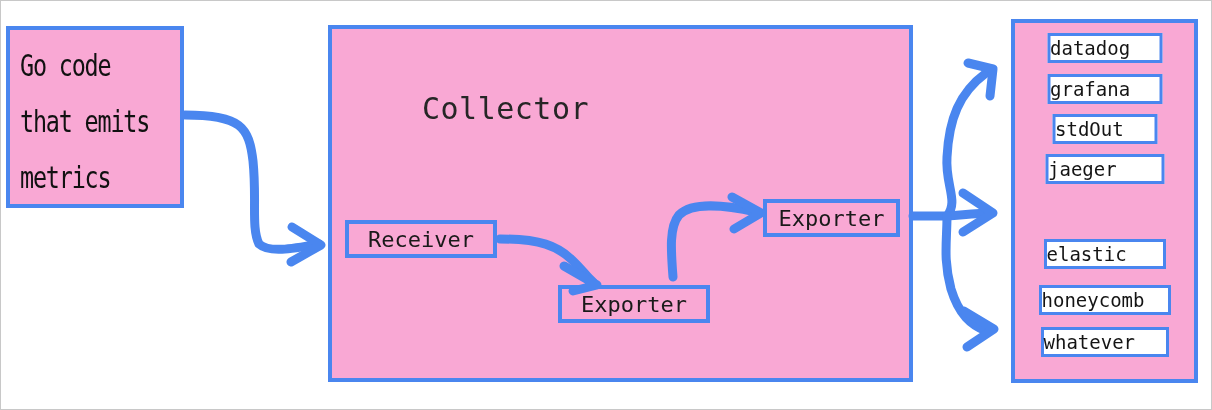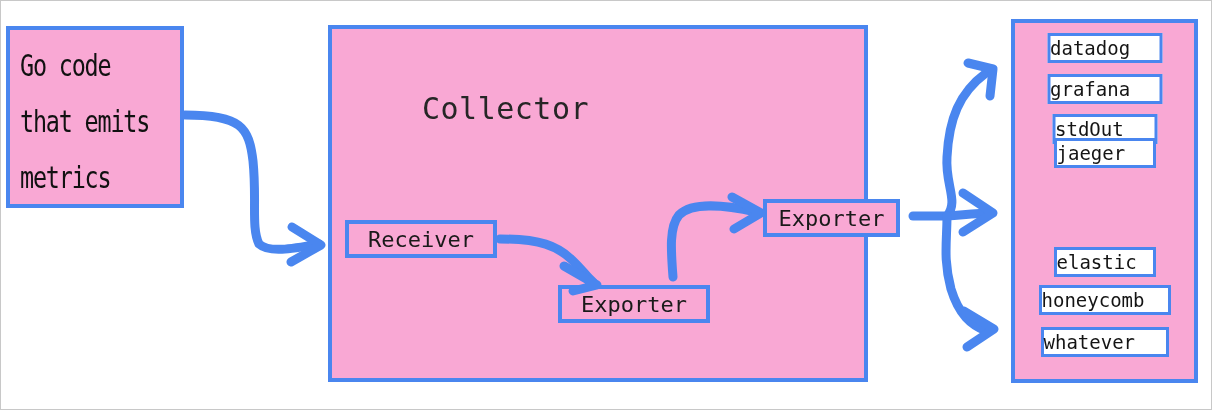--- a/index.html
+++ b/index.html
@@ -44,21 +44,21 @@
     line-height: 56px;
     letter-spacing: -1.5px;
     transform: scaleX(0.78);
     transform-origin: left center;
     color: #111111;
   }
   
   #collector-box {
     left: 327px;
     top: 24px;
-    width: 540px;
+    width: 585px;
     height: 357px;
     border-width: 4px;
     display: block;
   }
   #collector-title {
     position: absolute;
     left: 90px;
     top: 62px;
     font-size: 30px;
     color: #262626;
@@ -154,24 +154,24 @@
   <div class="box" id="backends-box">
     <div class="backend-item" style="top:10px;width:115px;">
         <span>datadog</span>
       </div>
     <div class="backend-item" style="top:51px;width:115px;">
         <span>grafana</span>
       </div>
     <div class="backend-item" style="top:91px;width:105px;">
         <span>stdOut</span>
       </div>
-    <div class="backend-item" style="top:115px;width:102px;">
+    <div class="backend-item" style="top:131px;width:119px;">
         <span>jaeger</span>
       </div>
-    <div class="backend-item" style="top:224px;width:102px;">
+    <div class="backend-item" style="top:216px;width:122px;">
         <span>elastic</span>
       </div>
     <div class="backend-item" style="top:262px;width:132px;">
         <span>honeycomb</span>
       </div>
     <div class="backend-item" style="top:304px;width:128px;">
         <span>whatever</span>
       </div>
   </div>
 

